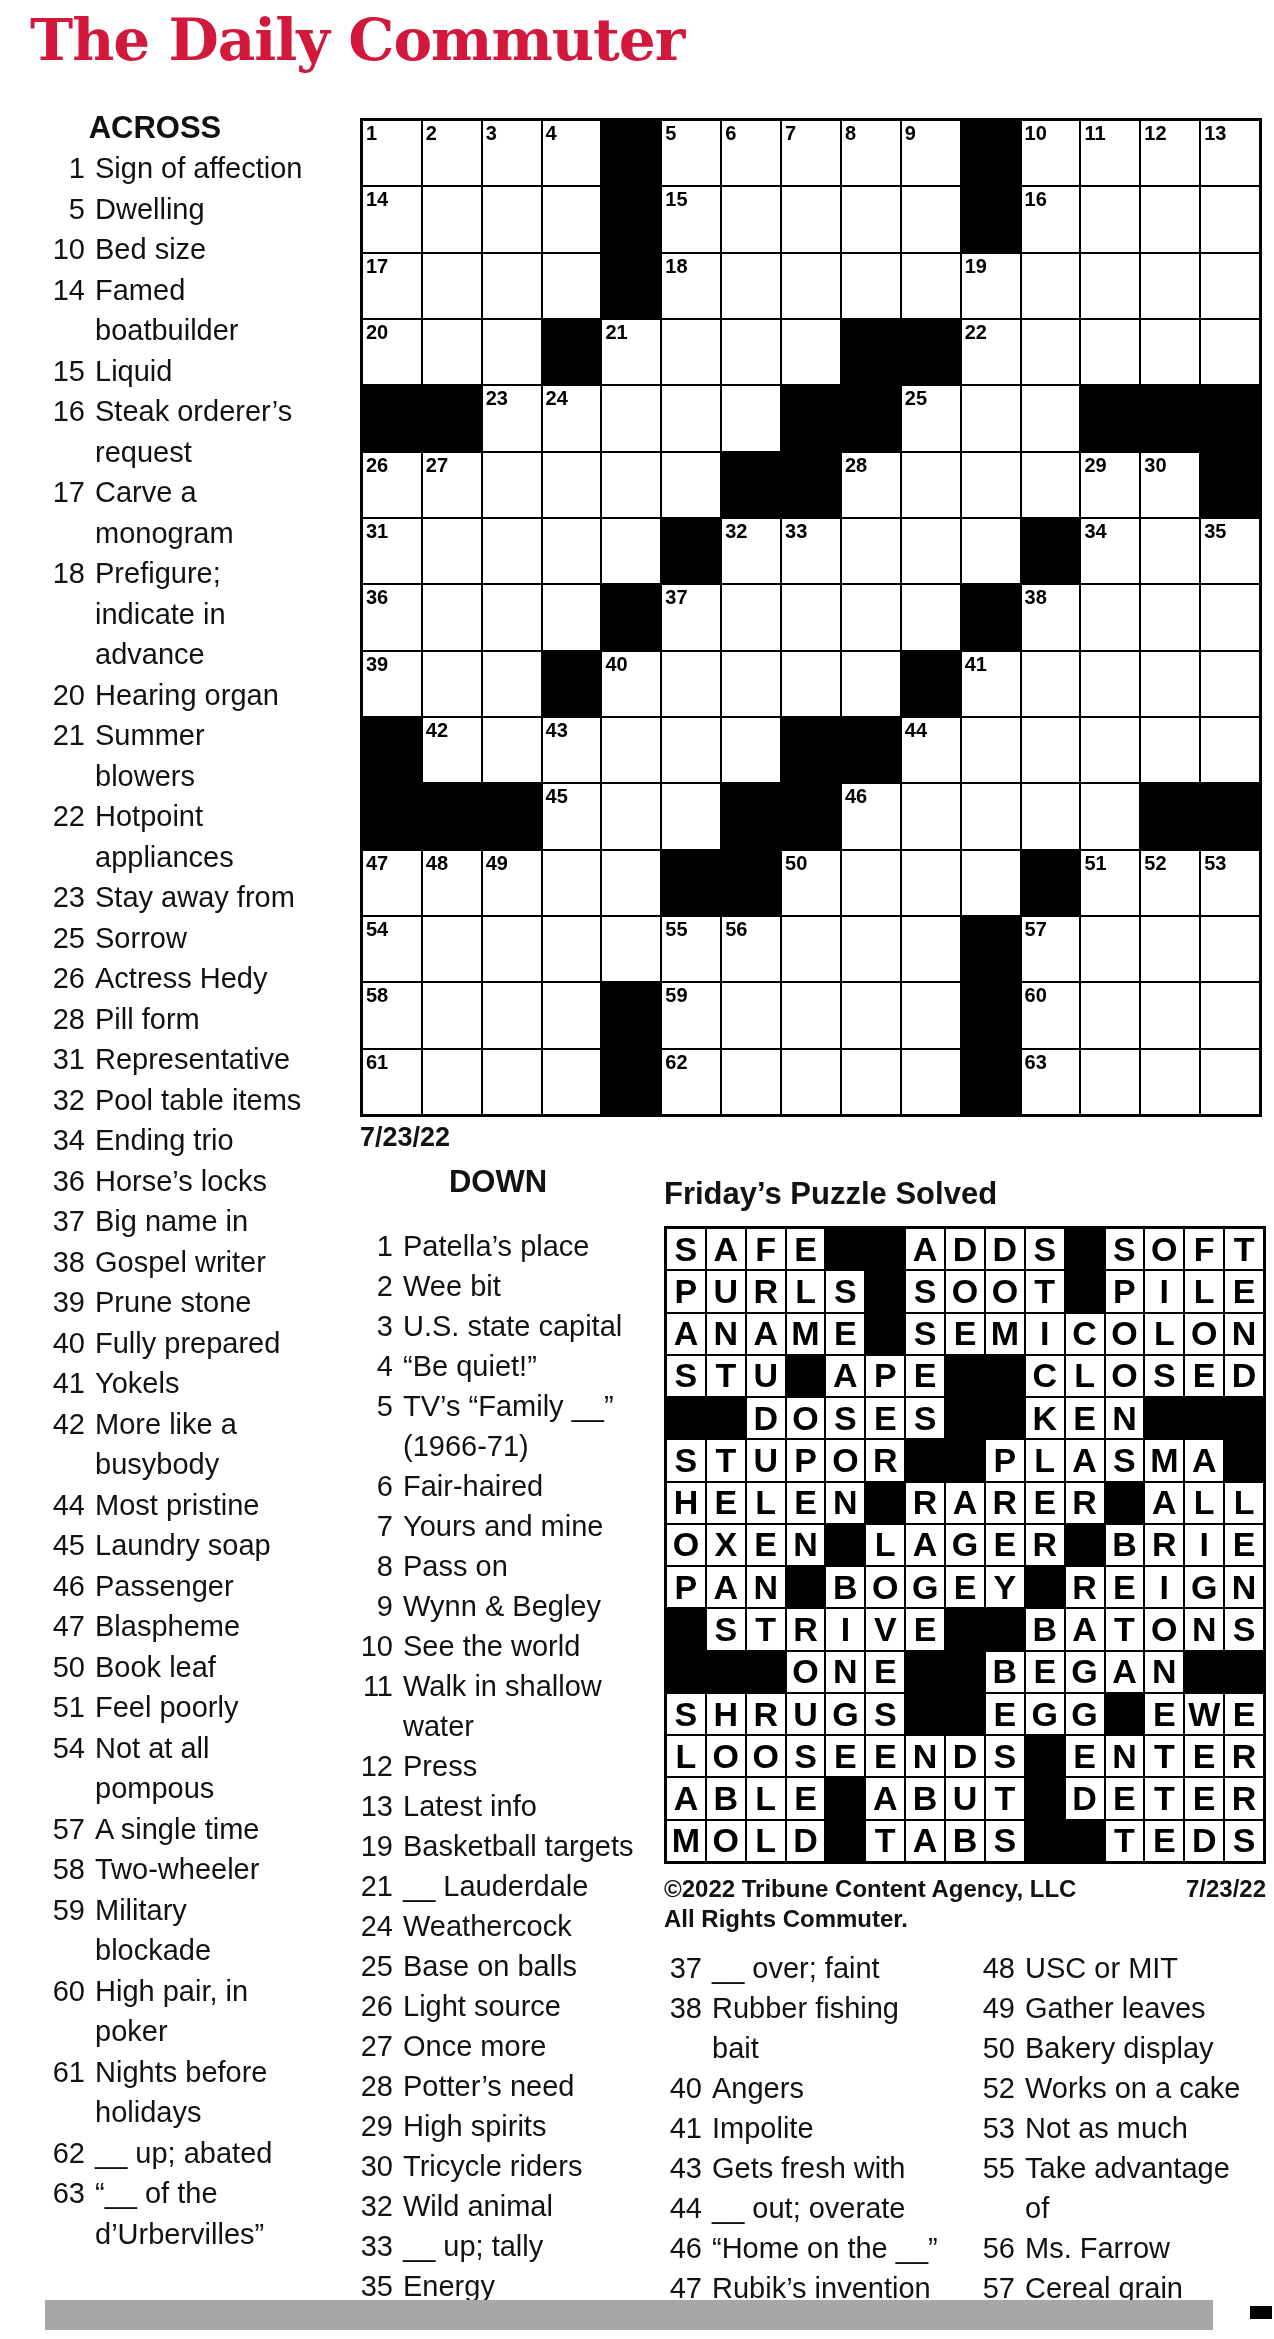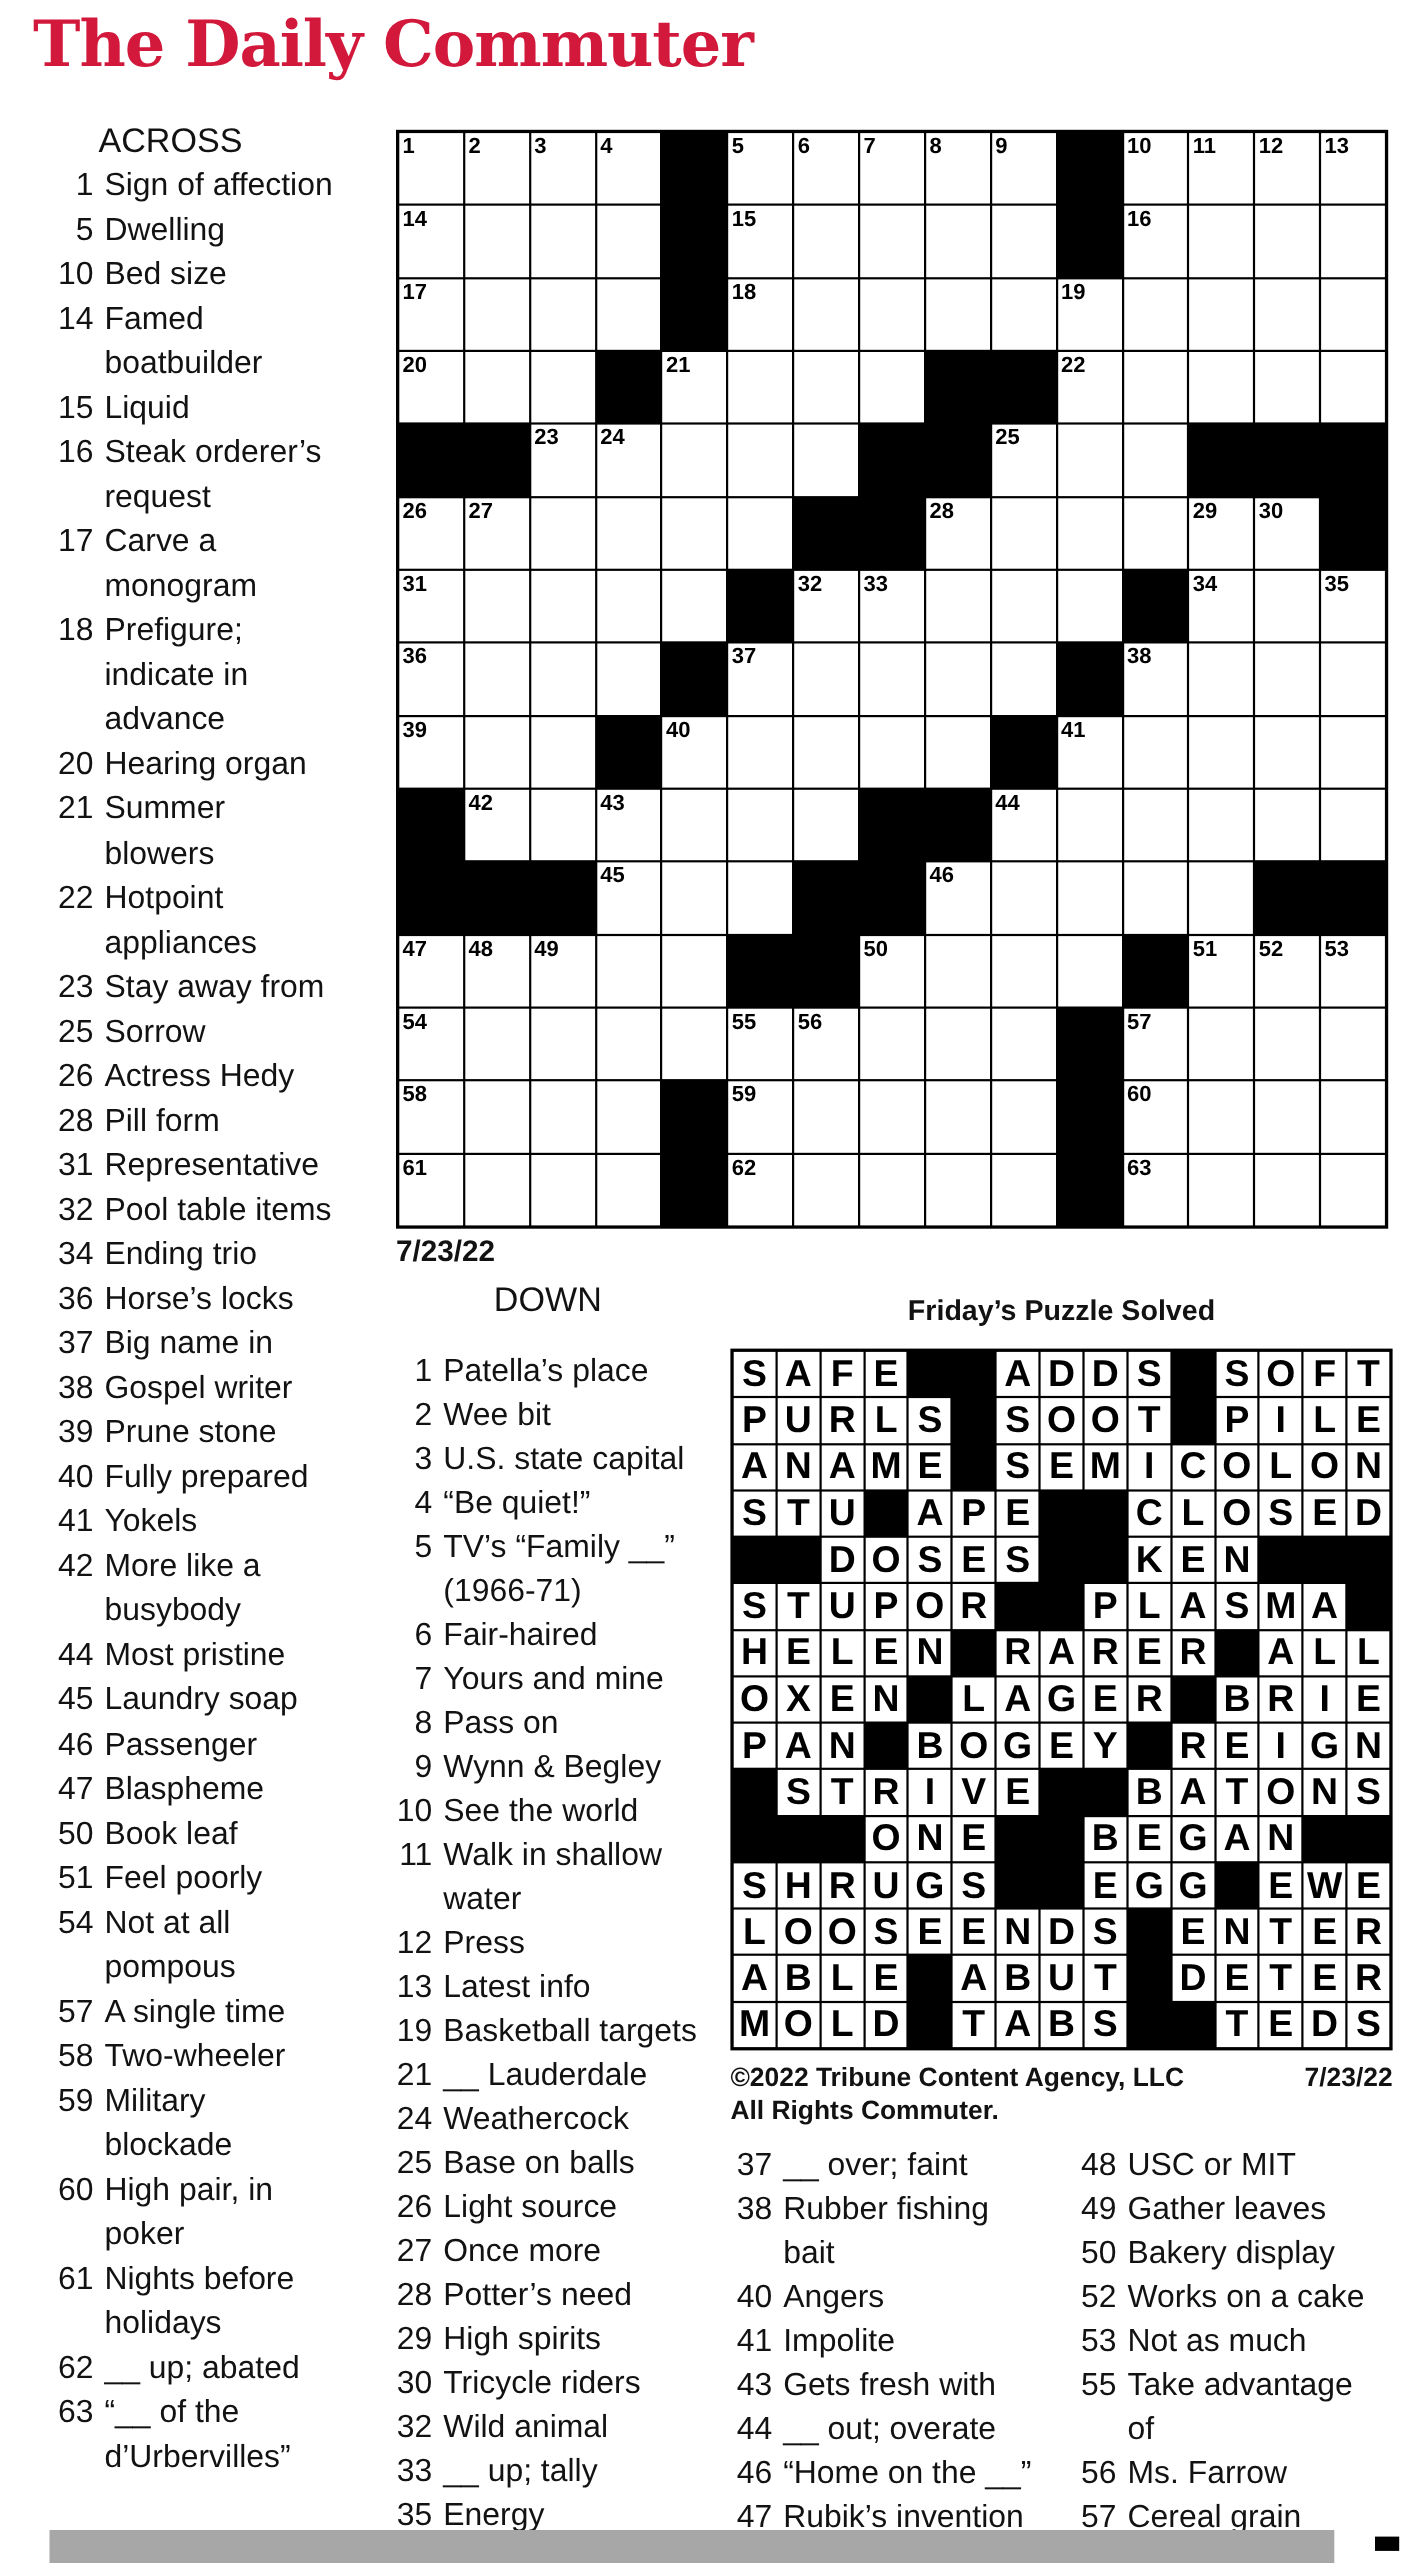--- a/index.html
+++ b/index.html
@@ -1,21 +1,21 @@
 <!DOCTYPE html>
 <html><head>
 <meta charset="utf-8">
 <style>
   html,body{margin:0;padding:0;background:#ffffff;}
   .page{position:relative;width:1274px;height:2339px;background:#ffffff;overflow:hidden;
         font-family:"Liberation Sans",sans-serif;color:#121212;}
   .title{position:absolute;left:30px;top:6px;font-family:"DejaVu Serif",serif;
          font-weight:bold;font-size:58px;letter-spacing:-1px;color:#d2193c;white-space:nowrap;}
   .clue-col{position:absolute;}
-  .col-header{font-weight:normal;font-size:31px;line-height:40px;text-align:center;}
+  .col-header{font-weight:bold;font-size:31px;line-height:40px;text-align:center;}
   #across-col{left:30px;top:108px;width:332px;}
   #across-col .col-header{width:250px;}
   #down-col{left:353px;top:1162px;width:315px;}
   #down-col .col-header{width:290px;margin-bottom:24px;}
   .clue-line{display:flex;white-space:nowrap;font-size:29px;line-height:40px;}
   #across-col .clue-line{line-height:40.5px;}
   .clue-num{flex:0 0 auto;text-align:right;padding-right:10px;font-size:29px;}
   #across-col .clue-num{width:55px;}
   #down-col .clue-num{width:40px;}
   #cont-col-1{left:660px;top:1948px;width:295px;}
@@ -26,22 +26,22 @@
   #main-grid{left:360px;top:118px;width:902px;height:999px;
              grid-template-columns:repeat(15,1fr);grid-template-rows:repeat(15,1fr);}
   #solved-grid{left:664px;top:1226px;width:602px;height:638px;
              grid-template-columns:repeat(15,1fr);grid-template-rows:repeat(15,1fr);}
   .cell{background:#fff;position:relative;display:flex;align-items:center;justify-content:center;}
   .cell.black{background:#000;}
   .cellnum{position:absolute;top:0px;left:3px;font-size:20px;font-weight:bold;line-height:24px;color:#000;}
   .letter{font-size:34px;font-weight:bold;color:#000;}
   .byline-row{position:absolute;left:360px;top:1122px;width:902px;display:flex;
               justify-content:space-between;font-weight:bold;font-size:27px;}
-  .friday-header{position:absolute;left:664px;top:1176px;width:602px;text-align:center;
-                 font-weight:bold;font-size:26px;}
+  .friday-header{position:absolute;left:664px;top:1176px;width:602px;
+                 font-weight:bold;font-size:31px;}
   .copyright{position:absolute;left:664px;top:1874px;width:602px;font-weight:bold;font-size:24px;line-height:30px;}
   .copyright .row1{display:flex;justify-content:space-between;}
   .bottom-bar{position:absolute;left:45px;top:2300px;width:1168px;height:30px;background:#a7a7a7;}
   .bottom-dash{position:absolute;left:1250px;top:2306px;width:22px;height:13px;background:#000;}
 </style>
 </head>
 <body>
 
 <div class="page">
 

